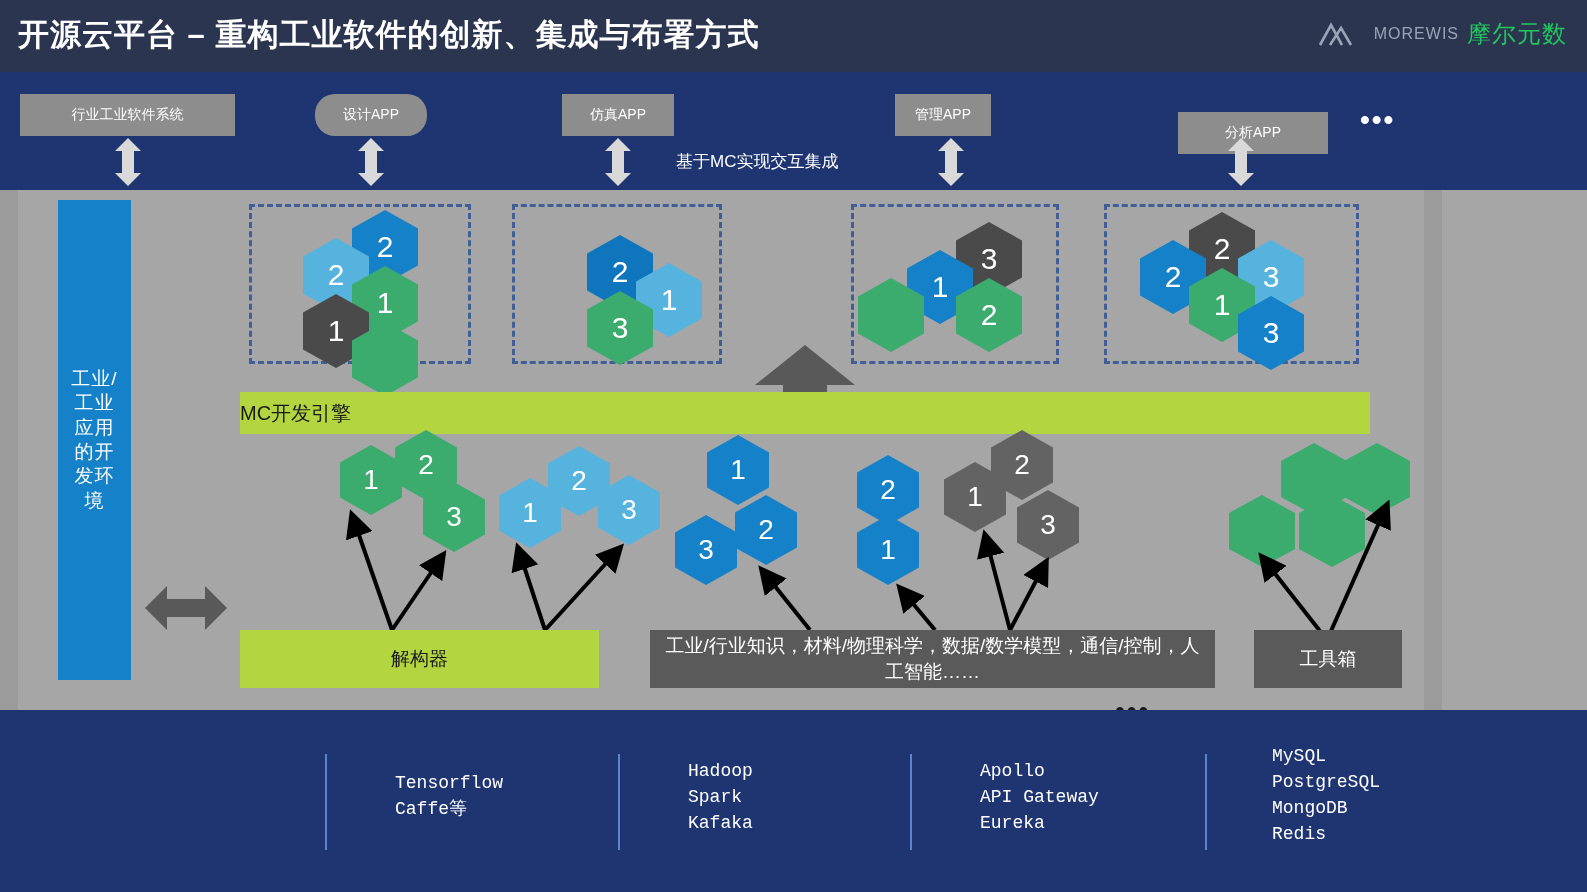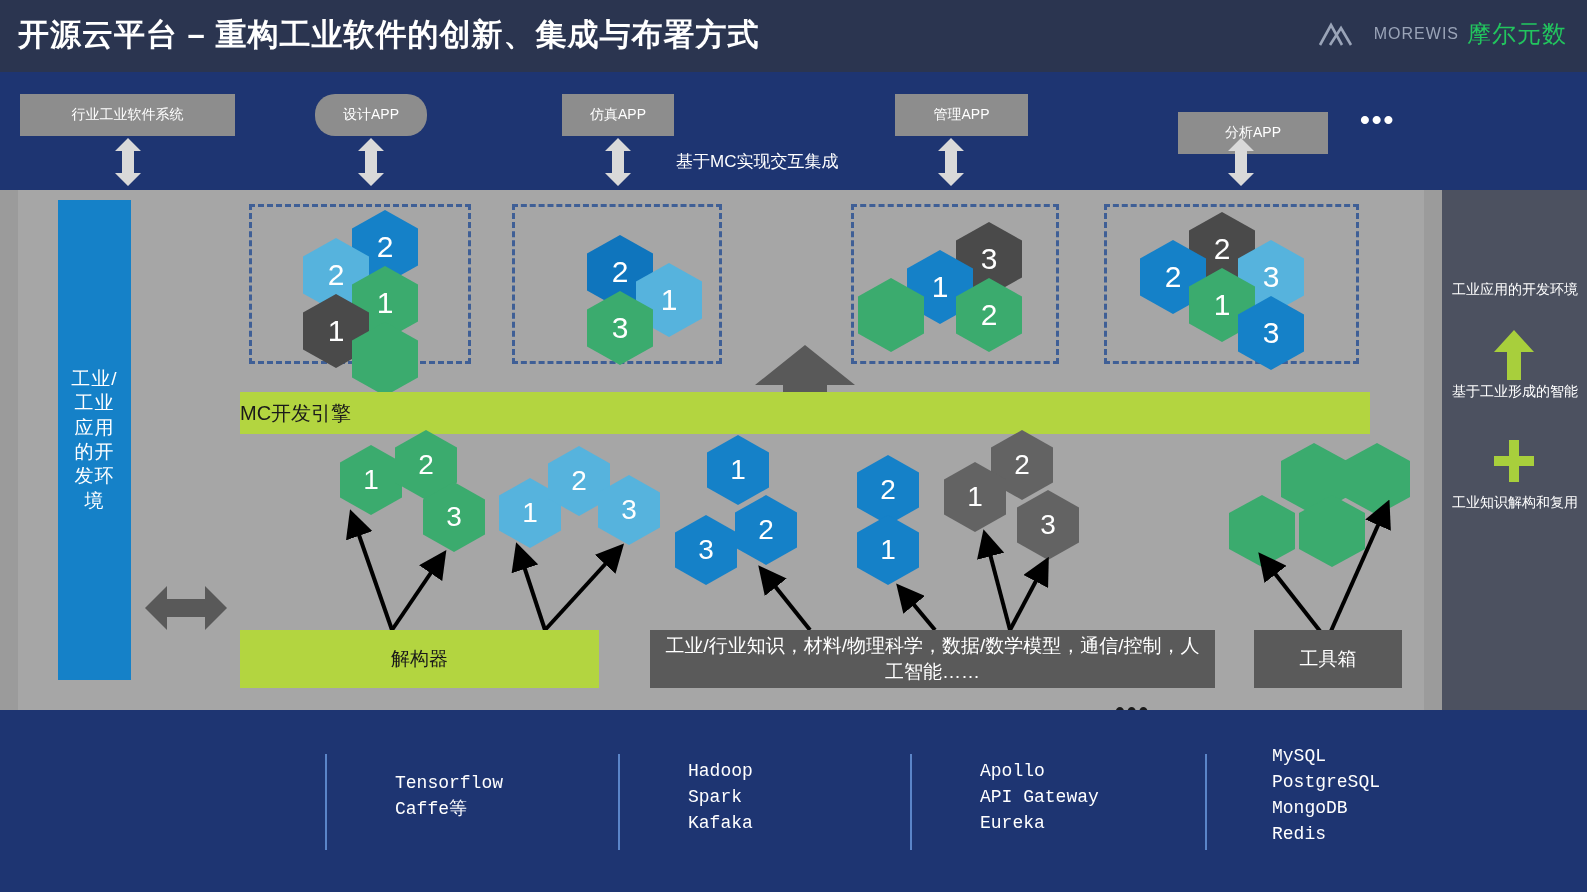--- a/index.html
+++ b/index.html
@@ -177,21 +177,21 @@
 
     <div class="app-box" style="left:20px; top:22px; width:215px;">
       <span>行业工业软件系统</span>
     </div>
     <div class="app-box" style="left:315px; top:22px; width:112px;border-radius:20px;">
       <span>设计APP</span>
     </div>
     <div class="app-box" style="left:562px; top:22px; width:112px;">
       <span>仿真APP</span>
     </div>
-    <div class="app-box" style="left:895px; top:22px; width:133px;">
+    <div class="app-box" style="left:895px; top:22px; width:96px;">
       <span>管理APP</span>
     </div>
     <div class="app-box" style="left:1178px; top:40px; width:150px;">
       <span>分析APP</span>
     </div>
 
     <div class="ellipsis-w" style="left:1360px; top:32px;">•••</div>
 
     <span class="dbl-arrow" style="left:115px; top:66px;">
       <svg width="26" height="48" viewBox="0 0 26 48">
@@ -419,35 +419,20 @@
     <div class="bottom-box box-green" style="left:240px; top:440px; width:359px; height:58px;">
       <span>解构器</span>
     </div>
     <div class="bottom-box box-gray" style="left:1254px; top:440px; width:148px; height:58px;">
       <span>工具箱</span>
     </div>
     <div class="bottom-box box-gray" style="left:650px; top:440px; width:565px; height:58px;">
       <span>工业/行业知识，材料/物理科学，数据/数学模型，通信/控制，人工智能……</span>
     </div>
 
-    <div class="right-panel">
-      <div class="rp-text" style="top:90px;">工业应用的开发环境</div>
-      <span class="rp-arrow" style="top:140px;">
-        <svg width="40" height="50" viewBox="0 0 40 50">
-          <path d="M20 0 L40 22 L27 22 L27 50 L13 50 L13 22 L0 22 Z" fill="#a8cf3c"></path>
-        </svg>
-      </span>
-      <div class="rp-text" style="top:192px;">基于工业形成的智能</div>
-      <span class="rp-plus" style="top:250px;">
-        <svg width="40" height="42" viewBox="0 0 40 42">
-          <path d="M15 0 H25 V16 H40 V26 H25 V42 H15 V26 H0 V16 H15 Z" fill="#a8cf3c"></path>
-        </svg>
-      </span>
-      <div class="rp-text" style="top:303px;">工业知识解构和复用</div>
-    </div>
 
   </div>
 
   <div class="footer">
     <div class="foot-div" style="left:325px;"></div>
 
     <div class="foot-col" style="left:395px; top:60px;">Tensorflow
 Caffe等</div>
     <div class="foot-div" style="left:618px;"></div>
 

